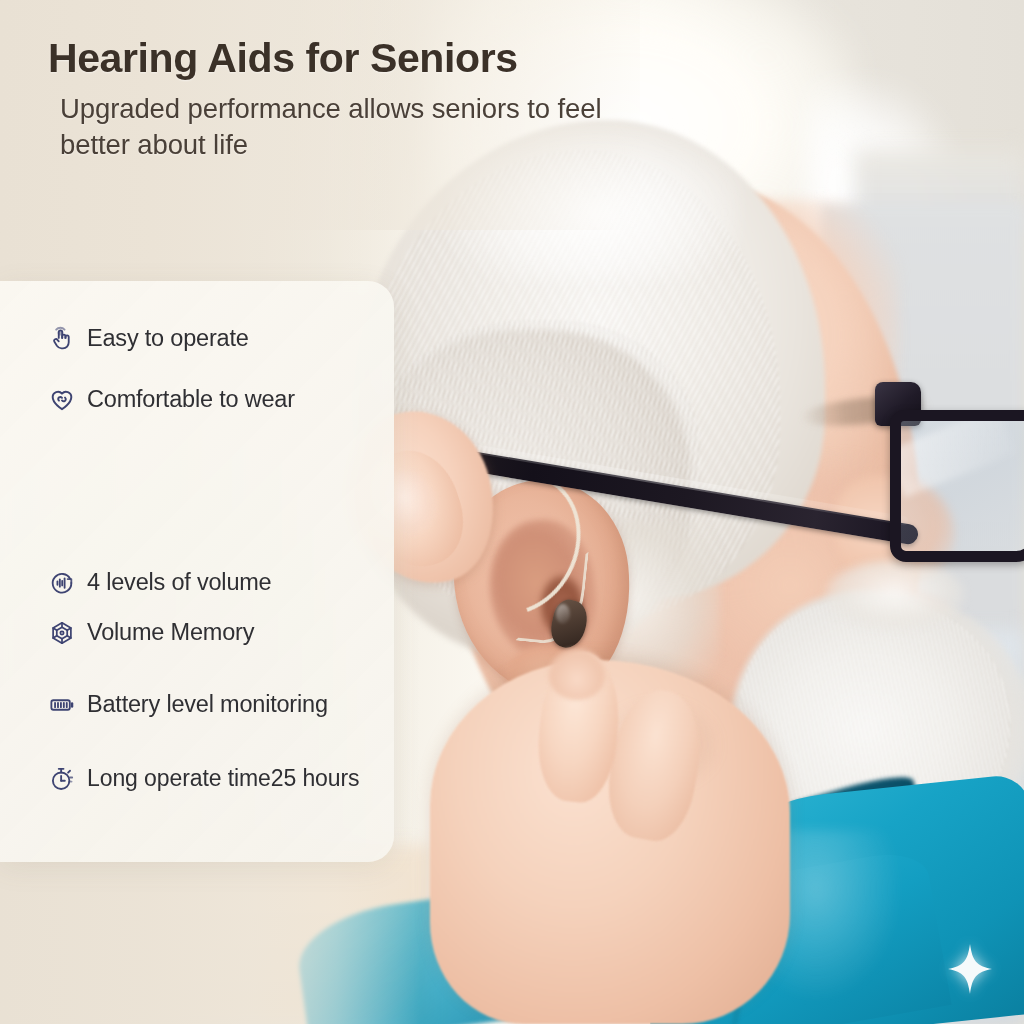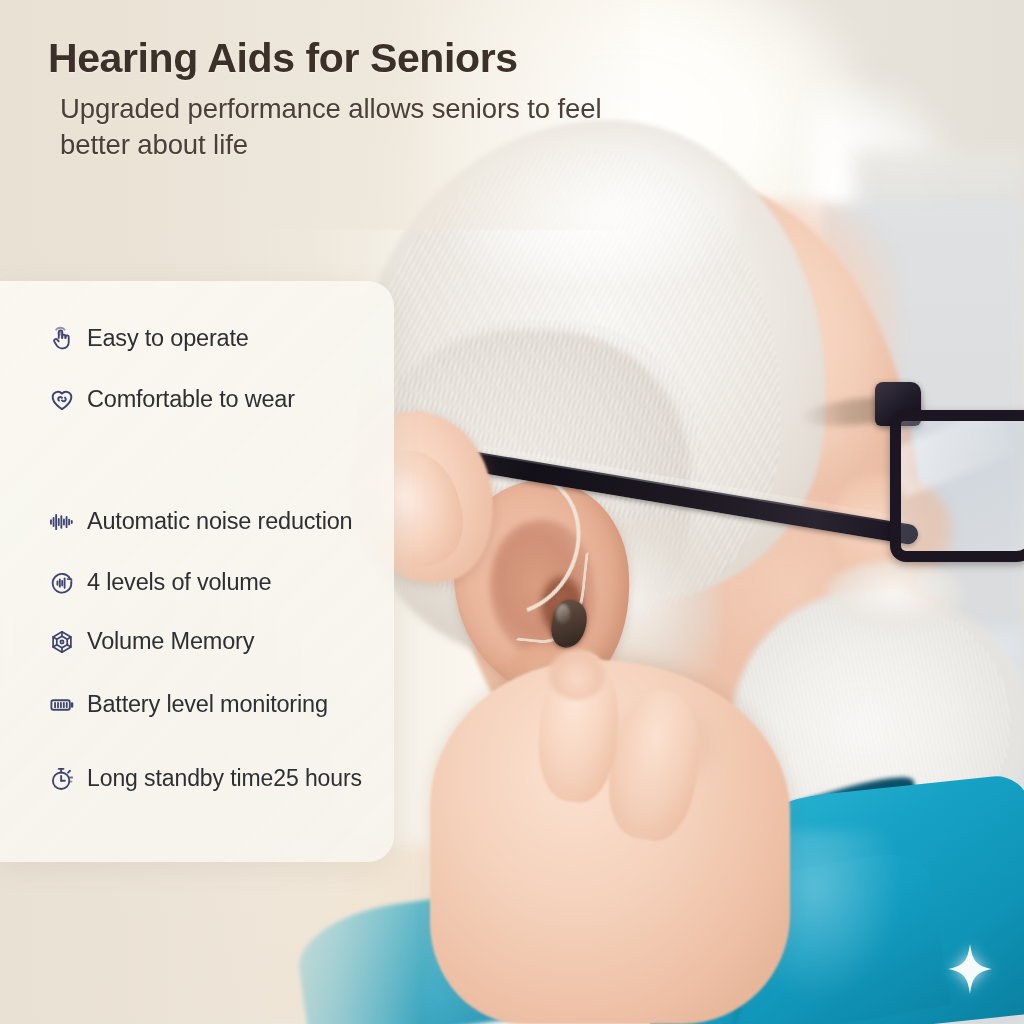--- a/index.html
+++ b/index.html
@@ -540,52 +540,36 @@
         <svg width="26" height="26" viewBox="0 0 24 24" fill="none" stroke="currentColor" stroke-width="1.8" stroke-linecap="round" stroke-linejoin="round">
           <path d="M12 20.5S3.4 15.3 3.4 9.3A4.9 4.9 0 0 1 12 6.1a4.9 4.9 0 0 1 8.6 3.2c0 6-8.6 11.2-8.6 11.2z"></path>
           <path d="M9.2 12.6c-1-.9-.9-2.3.1-3 .9-.6 2-.4 2.7.4"></path>
           <path d="M14.8 9.8c1 .9.9 2.3-.1 3-.9.6-2 .4-2.7-.4"></path>
         </svg>
       </span>
       <span class="f-label">Comfortable to wear</span>
     </div>
 
 
-    <div class="feature" style="top:223px">
-      <span class="f-icon">
-        <svg width="26" height="26" viewBox="0 0 24 24" fill="none" stroke="currentColor" stroke-width="1.7" stroke-linecap="round">
-          <path d="M1.8 10.4v3.2"></path>
-            <path d="M4.2 8.2v7.6"></path>
-            <path d="M6.6 5.4v13.2"></path>
-          <path d="M9 9.2v5.6"></path>
-            <path d="M11.4 6.6v10.8"></path>
-            <path d="M13.8 9.6v4.8"></path>
-          <path d="M16.2 7.2v9.6"></path>
-            <path d="M18.6 9.8v4.4"></path>
-            <path d="M21 11v2"></path>
-        </svg>
-      </span>
-      <span class="f-label">Automatic noise reduction</span>
-    </div>
 
     <div class="feature" style="top:284px">
       <span class="f-icon">
         <svg width="26" height="26" viewBox="0 0 24 24" fill="none" stroke="currentColor" stroke-width="1.7" stroke-linecap="round" stroke-linejoin="round">
           <path d="M19.6 8.2A8.6 8.6 0 1 0 20.6 12"></path>
           <path d="M20.6 12V8.4h-3.4" opacity=".9"></path>
           <path d="M7.8 10.6v3"></path>
             <path d="M10 8.8v6.6"></path>
             <path d="M12.2 10v4.2"></path>
             <path d="M14.4 7.8v8.6"></path>
         </svg>
       </span>
       <span class="f-label">4 levels of volume</span>
     </div>
 
-    <div class="feature" style="top:343px">
+    <div class="feature" style="top:334px">
       <span class="f-icon">
         <svg width="26" height="26" viewBox="0 0 24 24" fill="none" stroke="currentColor" stroke-width="1.6" stroke-linecap="round" stroke-linejoin="round">
           <path d="M12 2.6 20.2 7.3v9.4L12 21.4 3.8 16.7V7.3z"></path>
           <path d="M12 6.6 16.8 9.4v5.2L12 17.4 7.2 14.6V9.4z"></path>
           <path d="M12 2.6v4"></path>
             <path d="M20.2 7.3 16.8 9.4"></path>
             <path d="M20.2 16.7 16.8 14.6"></path>
           <path d="M12 21.4v-4"></path>
             <path d="M3.8 16.7 7.2 14.6"></path>
             <path d="M3.8 7.3 7.2 9.4"></path>
@@ -616,21 +600,21 @@
           <circle cx="11.2" cy="13.6" r="7.6"></circle>
           <path d="M11.2 13.6V9.2"></path>
             <path d="M11.2 13.6h3.4"></path>
           <path d="M9 2.6h4.4"></path>
             <path d="M11.2 2.6V6"></path>
           <path d="M17.6 6.2l1.8-1.8"></path>
           <path d="M19.4 10.6h2" opacity=".75"></path>
           <path d="M18.6 14.4h2.2" opacity=".55"></path>
         </svg>
       </span>
-      <span class="f-label alt">Long standby time25 hours</span>
+      <span class="f-label alt">Long operate time25 hours</span>
     </div>
 
   </div>
 
   <div class="sparkle">
     <svg width="44" height="50" viewBox="0 0 44 50">
       <path d="M22 0 C24.4 17 28.4 22 44 25 C28.4 28 24.4 33 22 50 C19.6 33 15.6 28 0 25 C15.6 22 19.6 17 22 0 Z" fill="#ffffff"></path>
     </svg>
   </div>
 

